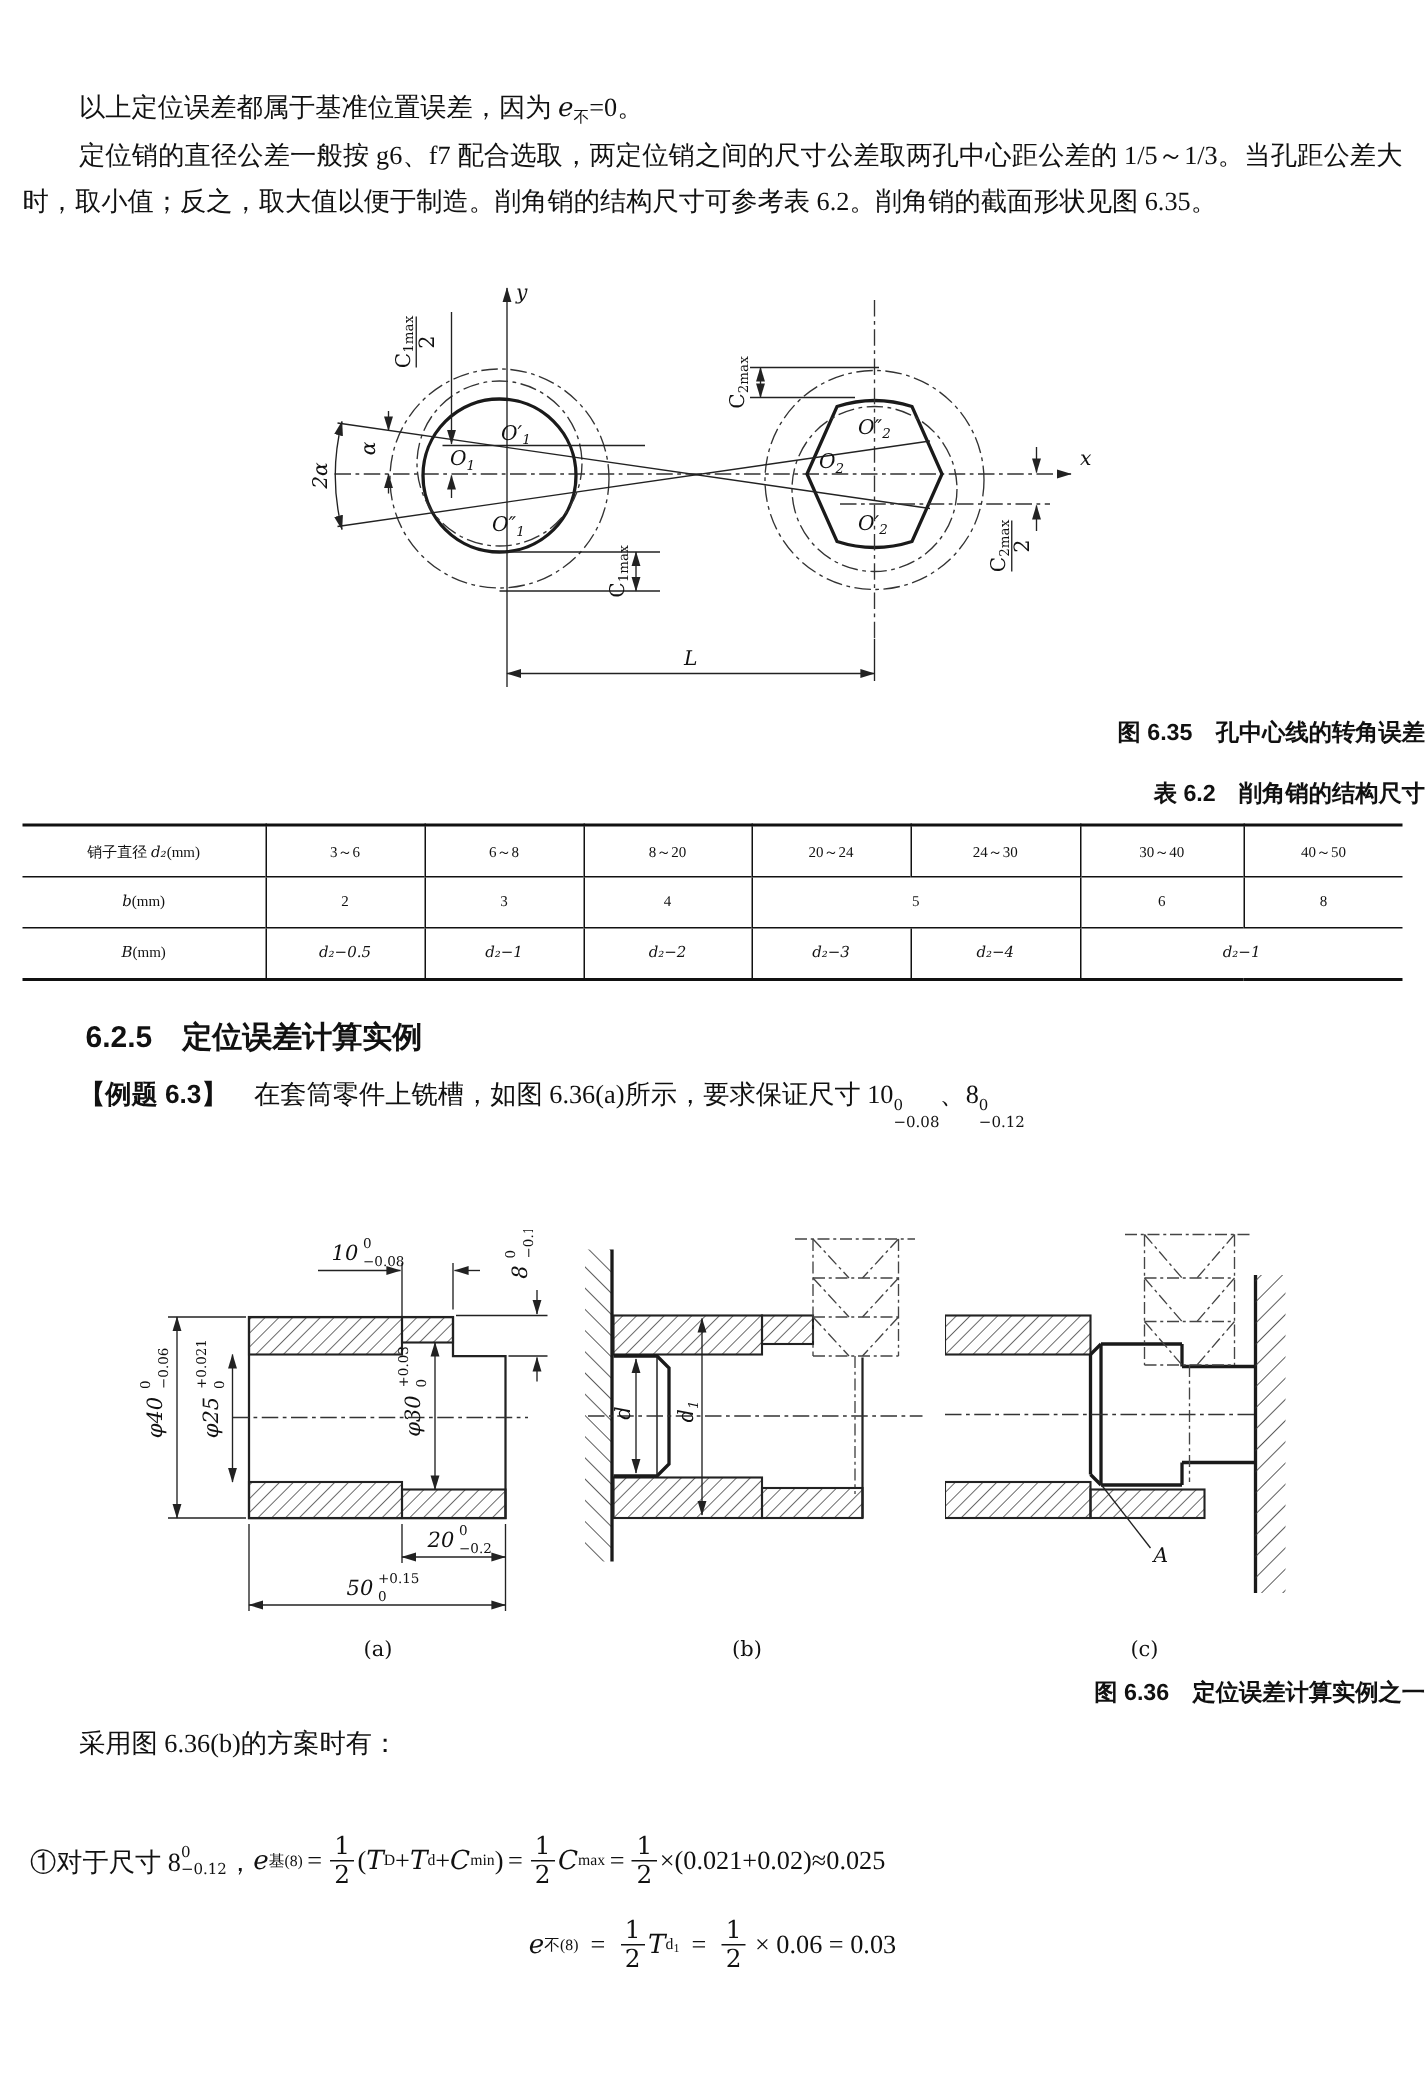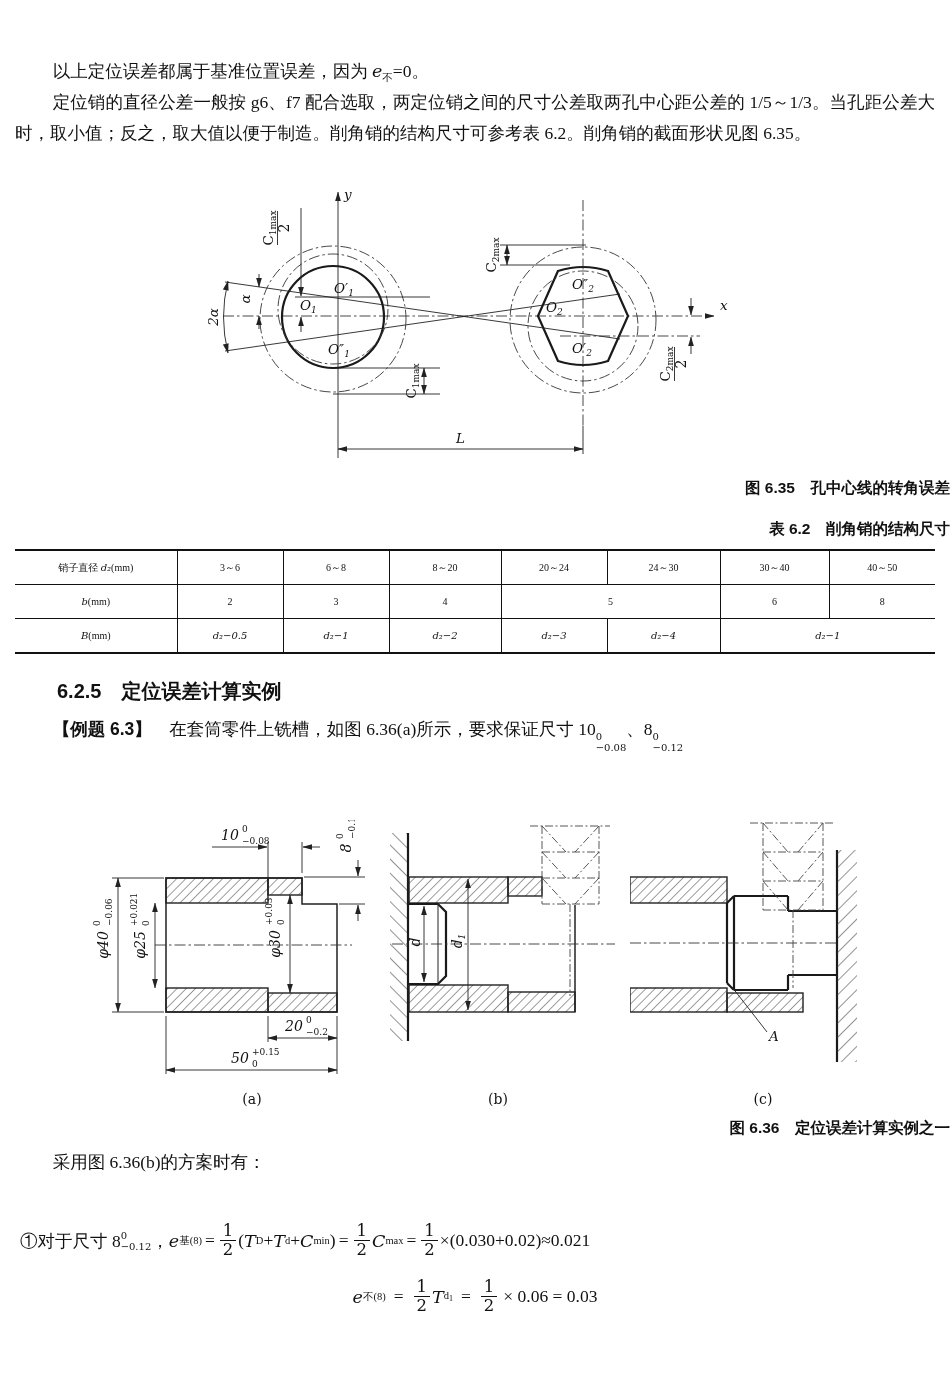--- a/index.html
+++ b/index.html
@@ -386,21 +386,21 @@
         <span class="fn">1</span>
         <span class="fd">2</span>
       </span>
       <span class="mi">C</span>
       <span class="msub">max</span>
       <span style="margin:0 3px">=</span>
       <span class="frac">
         <span class="fn">1</span>
         <span class="fd">2</span>
       </span>
-      <span>×(0.030+0.02)≈0.021</span>
+      <span>×(0.021+0.02)≈0.025</span>
   </div>
 
   <div class="abs frow" style="left:15px;top:1278px;width:920px;justify-content:center">
     <span class="mi">e</span>
       <span class="msub">不(8)</span>
       <span style="margin:0 8px">=</span>
       <span class="frac">
         <span class="fn">1</span>
         <span class="fd">2</span>
       </span>

